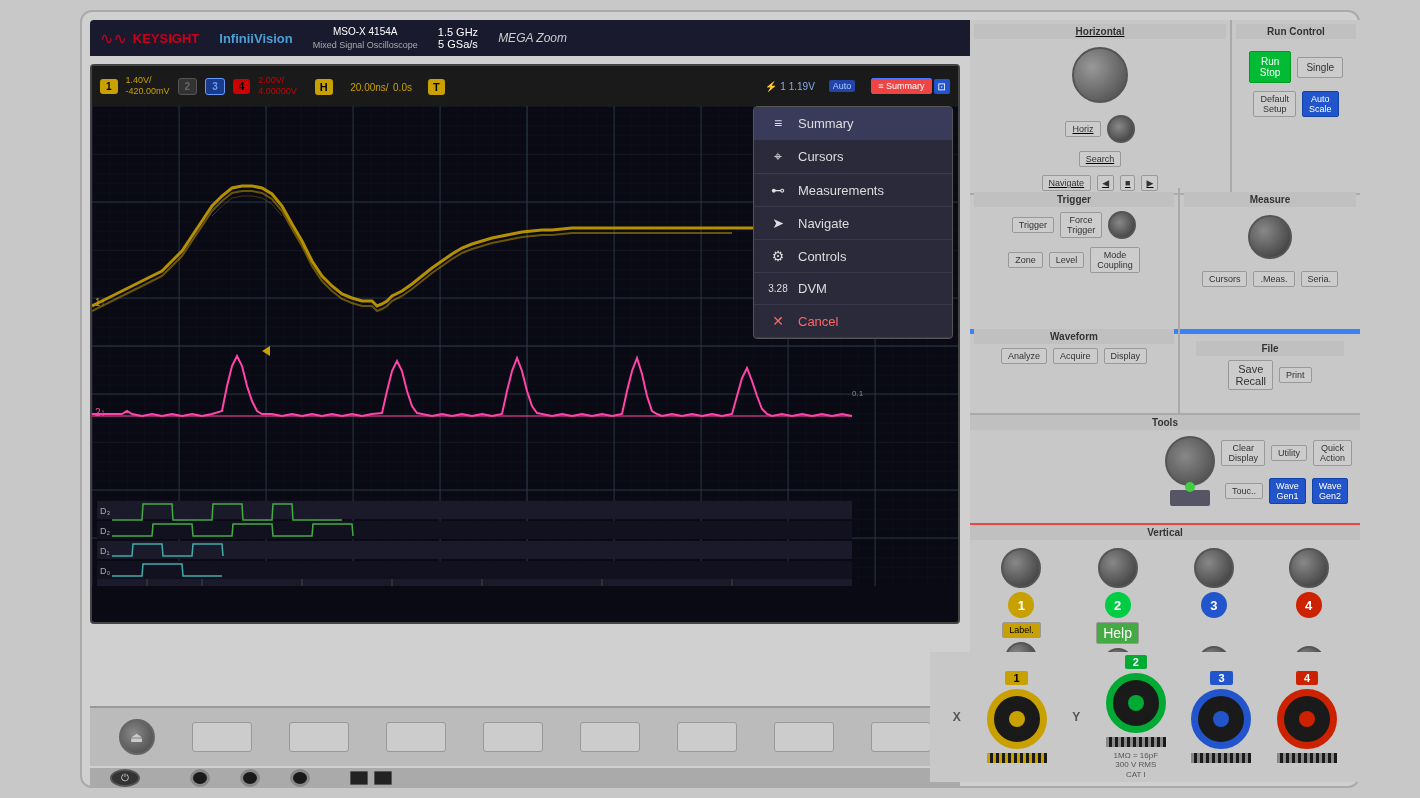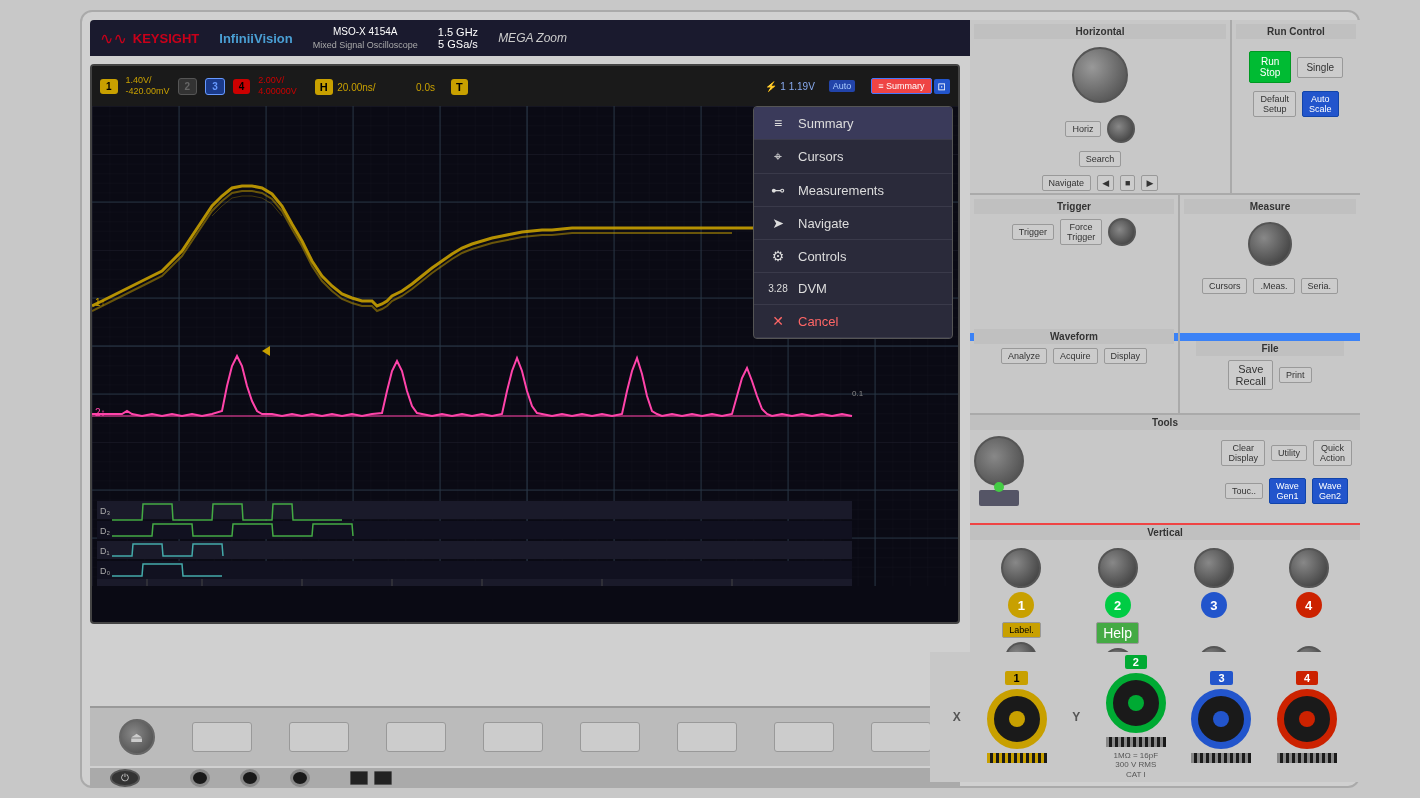--- a/index.html
+++ b/index.html
@@ -69,21 +69,21 @@
     }
     .ch1-badge { background: #c8a000; }
     .ch2-badge { background: #333; color: #666; border: 1px solid #555; }
     .ch3-badge { background: #1a3a8a; color: #6699ff; border: 1px solid #6699ff; }
     .ch4-badge { background: #cc0000; }
     .ch-val { font-size: 9px; color: #aaa; display: flex; flex-direction: column; line-height: 1.2; }
     .ch1-val { color: #c8a000; }
     .ch4-val { color: #cc0000; }
     .h-badge { background: #c8a000; color: #000; padding: 2px 5px; border-radius: 3px; font-size: 11px; font-weight: bold; }
     .t-badge { background: #c8a000; color: #000; padding: 2px 5px; border-radius: 3px; font-size: 11px; font-weight: bold; }
-    .time-val { color: #c8a000; font-size: 10px; margin-left: 36px; }
+    .time-val { color: #c8a000; font-size: 10px; }
     .trig-info { color: #8ae; font-size: 10px; margin-left: auto; }
     .auto-badge { background: #2244aa; color: #aaccff; font-size: 9px; padding: 1px 4px; border-radius: 2px; }
     .summary-btn {
       background: #ef4444; color: #fff; font-size: 10px; padding: 2px 6px;
       border-radius: 2px; border: 1px solid #4477ff; margin-left: 4px;
     }
 
     
     .waveform-canvas {
       position: absolute;
@@ -217,21 +217,21 @@
       </div>
       <div class="ch-badge ch4-badge">
         <span>4</span>
       </div>
       <div class="ch-val ch4-val">
         <span>2.00V/</span>
         <span>4.00000V</span>
       </div>
       <div style="margin-left:10px;">
         <span class="h-badge">H</span>
-        <span class="time-val" style="margin-left:0;">20.00ns/</span>
+        <span class="time-val" style="margin-left:13px;">20.00ns/</span>
         <span class="time-val">0.0s</span>
       </div>
       <div style="margin-left:8px;">
         <span class="t-badge">T</span>
       </div>
       <div class="trig-info">
         <span style="color:#ff8800;">⚡</span>
         <span>1</span>
         <span>1.19V</span>
       </div>
@@ -399,21 +399,21 @@
         </div>
       </div>
     </div>
 
   </div>
 
   <div class="right-panel">
 
     <div style="position:absolute; top:0; left:0; right:0; height:175px; border-bottom:2px solid #aaa; display:flex;">
 
-      <div style="flex:1; padding:4px;">
+      <div style="flex:1; padding:4px;text-decoration:underline;">
         <div class="sec-label">Horizontal</div>
         <div style="display:flex; justify-content:center; padding:8px 0;">
           <div class="knob-lg"></div>
         </div>
         <div class="btn-row">
           <button class="rpbtn">Horiz</button>
           <div style="width:28px; height:28px; background:radial-gradient(circle at 40% 40%, #888, #333); border-radius:50%; border:2px solid #555;"></div>
         </div>
         <div class="btn-row">
           <button class="rpbtn">Search</button>
@@ -432,28 +432,33 @@
           <button class="rpbtn green-btn" style="font-size:10px; padding:4px 10px;">Run<br>Stop</button>
           <button class="rpbtn" style="font-size:10px; padding:4px 8px;">Single</button>
         </div>
         <div class="btn-row">
           <button class="rpbtn" style="font-size:9px;">Default<br>Setup</button>
           <button class="rpbtn blue-btn" style="font-size:9px;">Auto<br>Scale</button>
         </div>
       </div>
     </div>
 
-    <div style="position:absolute; top:175px; left:0; right:0; height:146px; border-bottom:8px solid #3b82f6; display:flex;">
+    <div style="position:absolute; top:168px; left:0; right:0; height:146px; border-bottom:5px solid #3b82f6; display:flex;">
 
       <div style="flex:1; padding:4px; border-right:2px solid #aaa;">
         <div class="sec-label">Trigger</div>
         <div class="btn-row">
           <button class="rpbtn">Trigger</button>
           <button class="rpbtn" style="font-size:9px;">Force<br>Trigger</button>
           <div style="width:28px; height:28px; background:radial-gradient(circle at 40% 40%, #888, #333); border-radius:50%; border:2px solid #555;"></div>
+        </div>
+        <div class="btn-row">
+          <button class="rpbtn">Zone</button>
+          <button class="rpbtn">Level</button>
+          <button class="rpbtn" style="font-size:9px;">Mode<br>Coupling</button>
         </div>
       </div>
 
       <div style="width:180px; padding:4px;">
         <div class="sec-label">Measure</div>
         <div style="display:flex; justify-content:center; padding:8px 0;">
           <div class="knob"></div>
         </div>
         <div class="btn-row">
           <button class="rpbtn">Cursors</button>
@@ -478,21 +483,21 @@
         <div class="sec-label">File</div>
         <div class="btn-row">
           <button class="rpbtn" style="font-size:11px;">Save<br>Recall</button>
           <button class="rpbtn">Print</button>
         </div>
       </div>
     </div>
 
     <div style="position:absolute; top:395px; left:0; right:0; height:110px; border-bottom:2px solid #ef4444;">
       <div class="sec-label">Tools</div>
-      <div style="display:flex; padding:6px 4px; gap:2px; justify-content:space-between;">
+      <div style="display:flex; padding:6px 4px; gap:2px; justify-content:flex-end;">
 
         <div style="display:flex; flex-direction:column; align-items:center; gap:4px;">
           <div style="width:50px; height:50px; background:radial-gradient(circle at 40% 40%, #888, #444); border-radius:50%; border:2px solid #555; position:relative;">
             <div style="position:absolute; bottom:-8px; left:50%; transform:translateX(-50%); width:10px; height:10px; background:#44cc44; border-radius:50%;"></div>
           </div>
           <div style="width:40px; height:16px; background:#556; border-radius:2px;"></div>
         </div>
         <div style="display:flex; flex-direction:column; gap:4px;">
           <div class="btn-row">
             <button class="rpbtn" style="font-size:9px;">Clear<br>Display</button>

